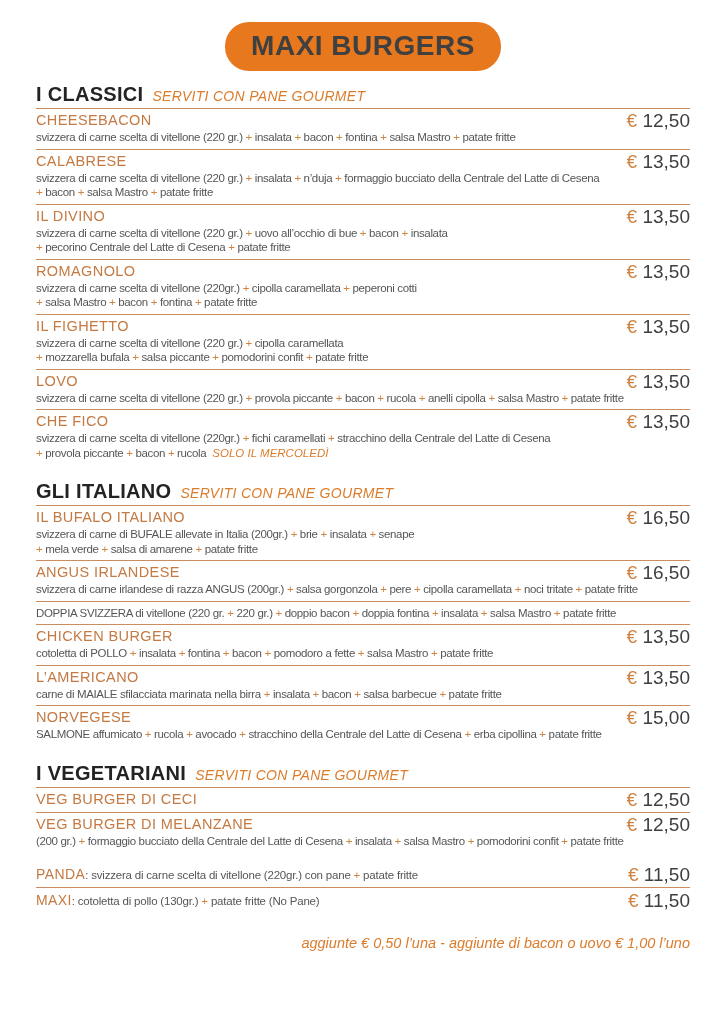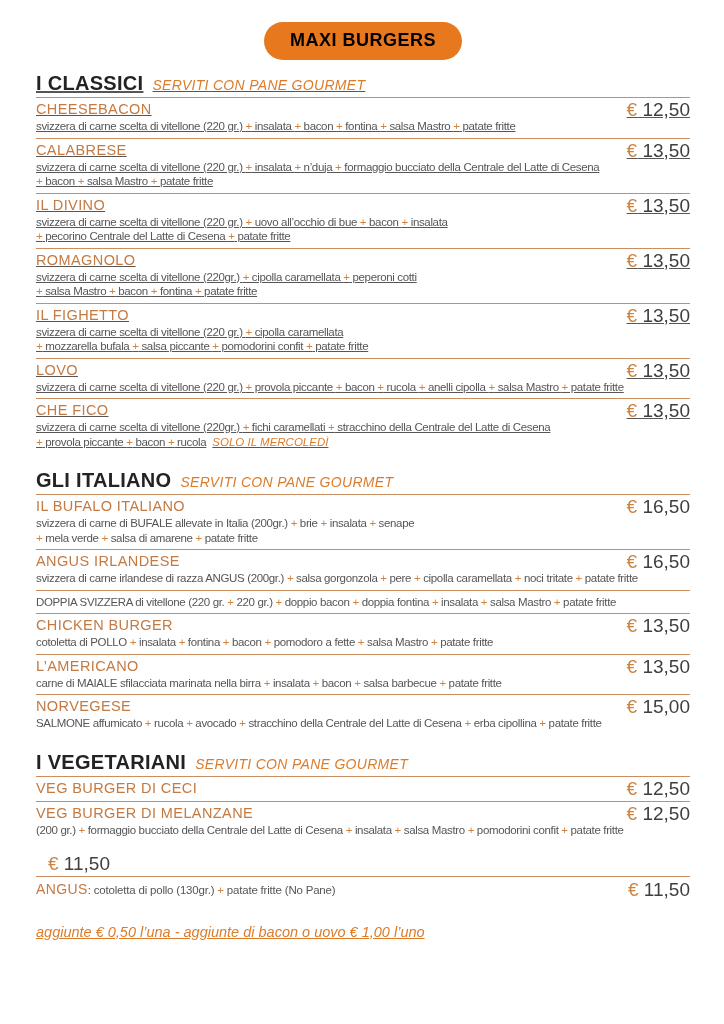--- a/index.html
+++ b/index.html
@@ -17,28 +17,28 @@
   body{
     height:1024px;overflow:hidden;
     font-family:"Liberation Sans","DejaVu Sans",sans-serif;
     color:var(--desc);
   }
   .page{padding:22px 34px 0 36px;}
 
   
   .badge-wrap{text-align:center;margin:0 0 8px 0;}
   .badge{
-    display:inline-block;background:var(--badge-orange);color:#000000;
-    font-size:18px;font-weight:bold;letter-spacing:.5px;
+    display:inline-block;background:var(--badge-orange);color:#404040;
+    font-size:28px;font-weight:bold;letter-spacing:.5px;
     padding:8px 26px 9px;border-radius:24px;
   }
 
   
   .section{margin-top:16px;}
-  .section.first{margin-top:12px;text-decoration:underline;}
+  .section.first{margin-top:12px;}
   .section.tight{margin-top:10px;}
   .shead{
     display:flex;align-items:baseline;gap:9px;
     border-bottom:1px solid var(--line);padding-bottom:3px;
   }
   .stitle{
     font-size:20px;line-height:22px;font-weight:bold;
     color:var(--ink);letter-spacing:.3px;
   }
   .ssub{
@@ -58,22 +58,22 @@
   .ac{color:var(--accent-orange);}
 
   
   .bitem{padding:4px 0 4px;}
   .bline{font-size:11.5px;letter-spacing:-0.2px;line-height:16px;}
   .bline .iname{font-size:14px;}
   .bline .dtext{white-space:pre-line;}
 
   
   .addons{
-    text-align:left;margin-top:22px;
-    font-size:14.5px;font-style:italic;color:var(--bright-orange);text-decoration:underline;
+    text-align:right;margin-top:22px;
+    font-size:14.5px;font-style:italic;color:var(--bright-orange);
   }
 </style>
 </head>
 <body>
 
 <div class="page">
 
   <header class="badge-wrap">
     <div class="badge">MAXI BURGERS</div>
   </header>
@@ -245,29 +245,32 @@
       <div class="idesc">
         <span class="dtext">(200 gr.) <span class="ac">+</span> formaggio bucciato della Centrale del Latte di Cesena <span class="ac">+</span> insalata <span class="ac">+</span> salsa Mastro <span class="ac">+</span> pomodorini confit <span class="ac">+</span> patate fritte</span>
       </div>
     </div>
   </section>
 
   <section class="section tight">
 
     <div class="item bitem">
       <div class="item-row">
-        <span class="iprice"><span class="ac">€</span> 11,50</span>
-      </div>
-    </div>
-
-    <div class="item bitem last">
-      <div class="item-row">
         <div class="bline">
-          <span class="iname">ANGUS</span><span class="dtext">: cotoletta di pollo (130gr.) <span class="ac">+</span> patate fritte (No Pane)</span>
+          <span class="iname">PANDA</span><span class="dtext">: svizzera di carne scelta di vitellone (220gr.) con pane <span class="ac">+</span> patate fritte</span>
         </div>
         <span class="iprice"><span class="ac">€</span> 11,50</span>
       </div>
     </div>
+
+    <div class="item bitem last">
+      <div class="item-row">
+        <div class="bline">
+          <span class="iname">MAXI</span><span class="dtext">: cotoletta di pollo (130gr.) <span class="ac">+</span> patate fritte (No Pane)</span>
+        </div>
+        <span class="iprice"><span class="ac">€</span> 11,50</span>
+      </div>
+    </div>
   </section>
 
   <p class="addons">aggiunte € 0,50 l’una - aggiunte di bacon o uovo € 1,00 l’uno</p>
 
 </div>
 
 </body></html>

